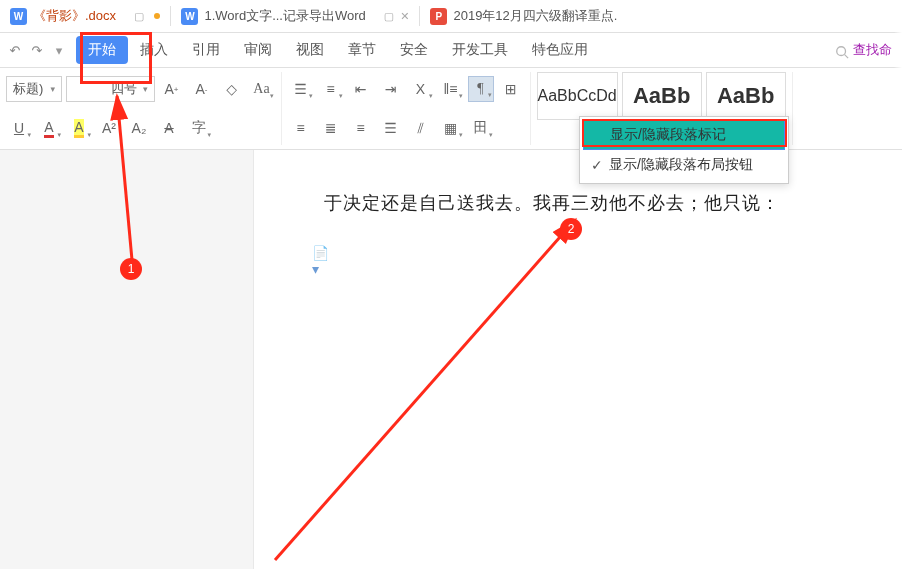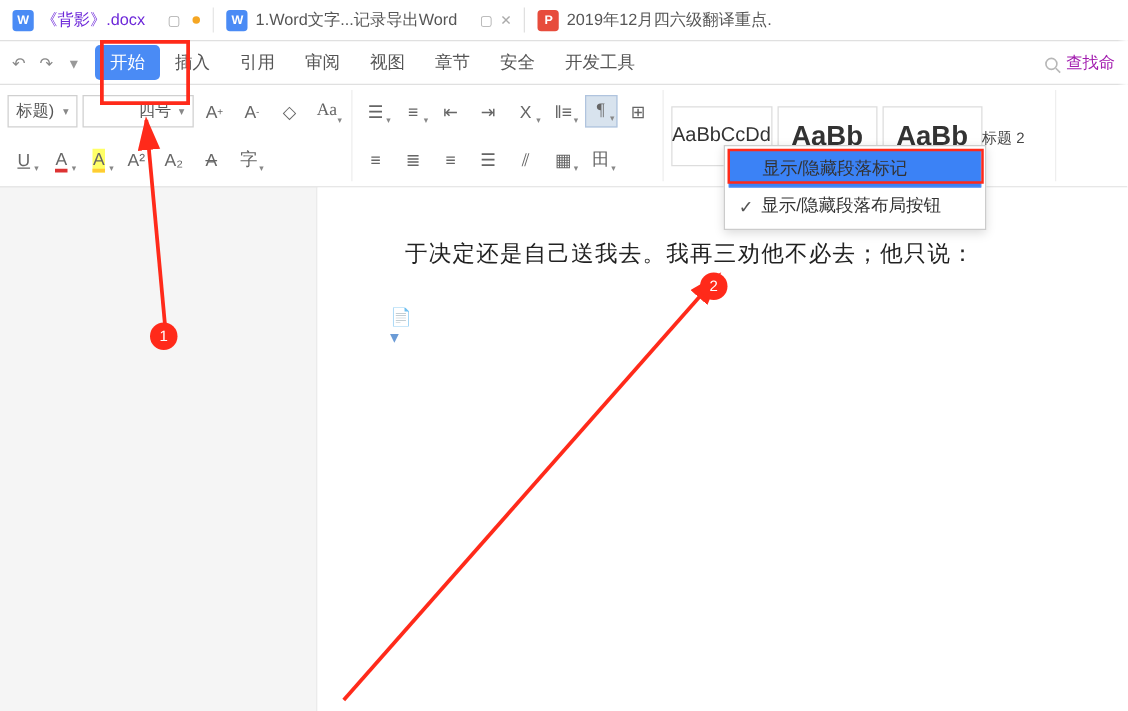--- a/index.html
+++ b/index.html
@@ -6,21 +6,21 @@
 body { width: 902px; height: 569px; background: #fff; overflow: hidden; position: relative; }
 
 
 .tabbar { height: 33px; background: #fff; display: flex; align-items: center; border-bottom: 1px solid #e0e0e0; }
 .tab { display: flex; align-items: center; height: 100%; padding: 0 10px; font-size: 13px; color: #555; position: relative; }
 .tab.active { background: #fff; }
 .tab .doc-icon { width: 17px; height: 17px; display: flex; align-items: center; justify-content: center; border-radius: 3px; color: #fff; font-size: 10px; font-weight: bold; margin-right: 6px; }
 .tab .doc-icon.word { background: #4a8bf5; }
 .tab .doc-icon.pdf { background: #e74c3c; }
 .tab .title { white-space: nowrap; }
-.tab .active-title { color: #6d28d9; }
+.tab .active-title { color: #c2410c; }
 .tab .ctl { margin-left: 18px; color: #aaa; font-size: 11px; }
 .tab .dot { width: 6px; height: 6px; border-radius: 50%; background: #f5a623; margin-left: 10px; }
 .tab-sep { width: 1px; height: 60%; background: #e0e0e0; }
 
 
 .menubar { height: 35px; display: flex; align-items: center; border-bottom: 1px solid #e0e0e0; padding-left: 6px; }
 .menu-quick { display: flex; align-items: center; gap: 4px; padding-right: 8px; }
 .quick-btn { width: 18px; height: 18px; display: flex; align-items: center; justify-content: center; color: #888; font-size: 13px; }
 .menu-tabs { display: flex; align-items: center; }
 .menu-tab { padding: 5px 12px; font-size: 14px; color: #555; cursor: pointer; }
@@ -39,21 +39,21 @@
 .style-box { height: 48px; min-width: 80px; border: 1px solid #ddd; display: flex; flex-direction: column; align-items: center; justify-content: center; background: #fff; }
 .style-box .sample { font-size: 16px; color: #333; }
 .style-box.big .sample { font-size: 22px; font-weight: bold; }
 .style-label { font-size: 12px; color: #444; text-align: center; margin-top: 4px; }
 
 .para-marks-btn { background: #d8e3ee; border: 1px solid #b0c4de; }
 
 
 .dropdown { position: absolute; left: 579px; top: 116px; width: 210px; background: #fff; border: 1px solid #ccc; box-shadow: 0 2px 8px rgba(0,0,0,0.15); padding: 3px; z-index: 50; }
 .dropdown-item { display: flex; align-items: center; height: 30px; padding: 0 8px; font-size: 14px; color: #333; }
-.dropdown-item.hover { border: 1px solid #4a8bf5; background: #3b82f6; }
+.dropdown-item.hover { border: 1px solid #4a8bf5; background: #14b8a6; }
 .dropdown-item .check { width: 18px; color: #555; }
 
 
 .doc-area { display: flex; height: calc(569px - 33px - 35px - 82px); }
 .doc-sidebar { width: 254px; background: #f5f5f5; border-right: 1px solid #e8e8e8; }
 .doc-page { flex: 1; background: #fff; padding: 36px 40px 0 70px; position: relative; }
 .doc-page p { font-size: 18px; color: #222; line-height: 1.9; letter-spacing: 1px; }
 .page-icon { position: absolute; left: 312px; top: 245px; width: 18px; height: 18px; color: #6b9bd6; font-size: 14px; }
 
 
@@ -102,20 +102,21 @@
   </div>
   <div class="menu-tabs">
     <div class="menu-tab active">开始</div>
     <div class="menu-tab">插入</div>
     <div class="menu-tab">引用</div>
     <div class="menu-tab">审阅</div>
     <div class="menu-tab">视图</div>
     <div class="menu-tab">章节</div>
     <div class="menu-tab">安全</div>
     <div class="menu-tab">开发工具</div>
+    <div class="menu-tab">特色应用</div>
   </div>
   <div class="search-area">
     <svg width="14" height="14" viewBox="0 0 16 16">
         <circle cx="7" cy="7" r="5" fill="none" stroke="#888" stroke-width="1.5"></circle>
         <line x1="11" y1="11" x2="15" y2="15" stroke="#888" stroke-width="1.5"></line>
       </svg>
     <span>查找命</span>
   </div>
 </div>
 
@@ -170,21 +171,21 @@
       <div class="tool-btn">≡</div>
       <div class="tool-btn">≣</div>
       <div class="tool-btn">≡</div>
       <div class="tool-btn">☰</div>
       <div class="tool-btn">⫽</div>
       <div class="tool-btn small-arrow">▦</div>
       <div class="tool-btn small-arrow">田</div>
     </div>
   </div>
 
-  <div class="rib-group" style="flex-direction:row;align-items:center;">
+  <div class="rib-group" style="flex-direction:column;align-items:center;">
     <div style="display:flex;gap:4px;">
       <div class="style-box">
         <span class="sample">AaBbCcDd</span>
       </div>
       <div class="style-box big">
         <span class="sample">AaBb</span>
       </div>
       <div class="style-box big">
         <span class="sample">AaBb</span>
       </div>

